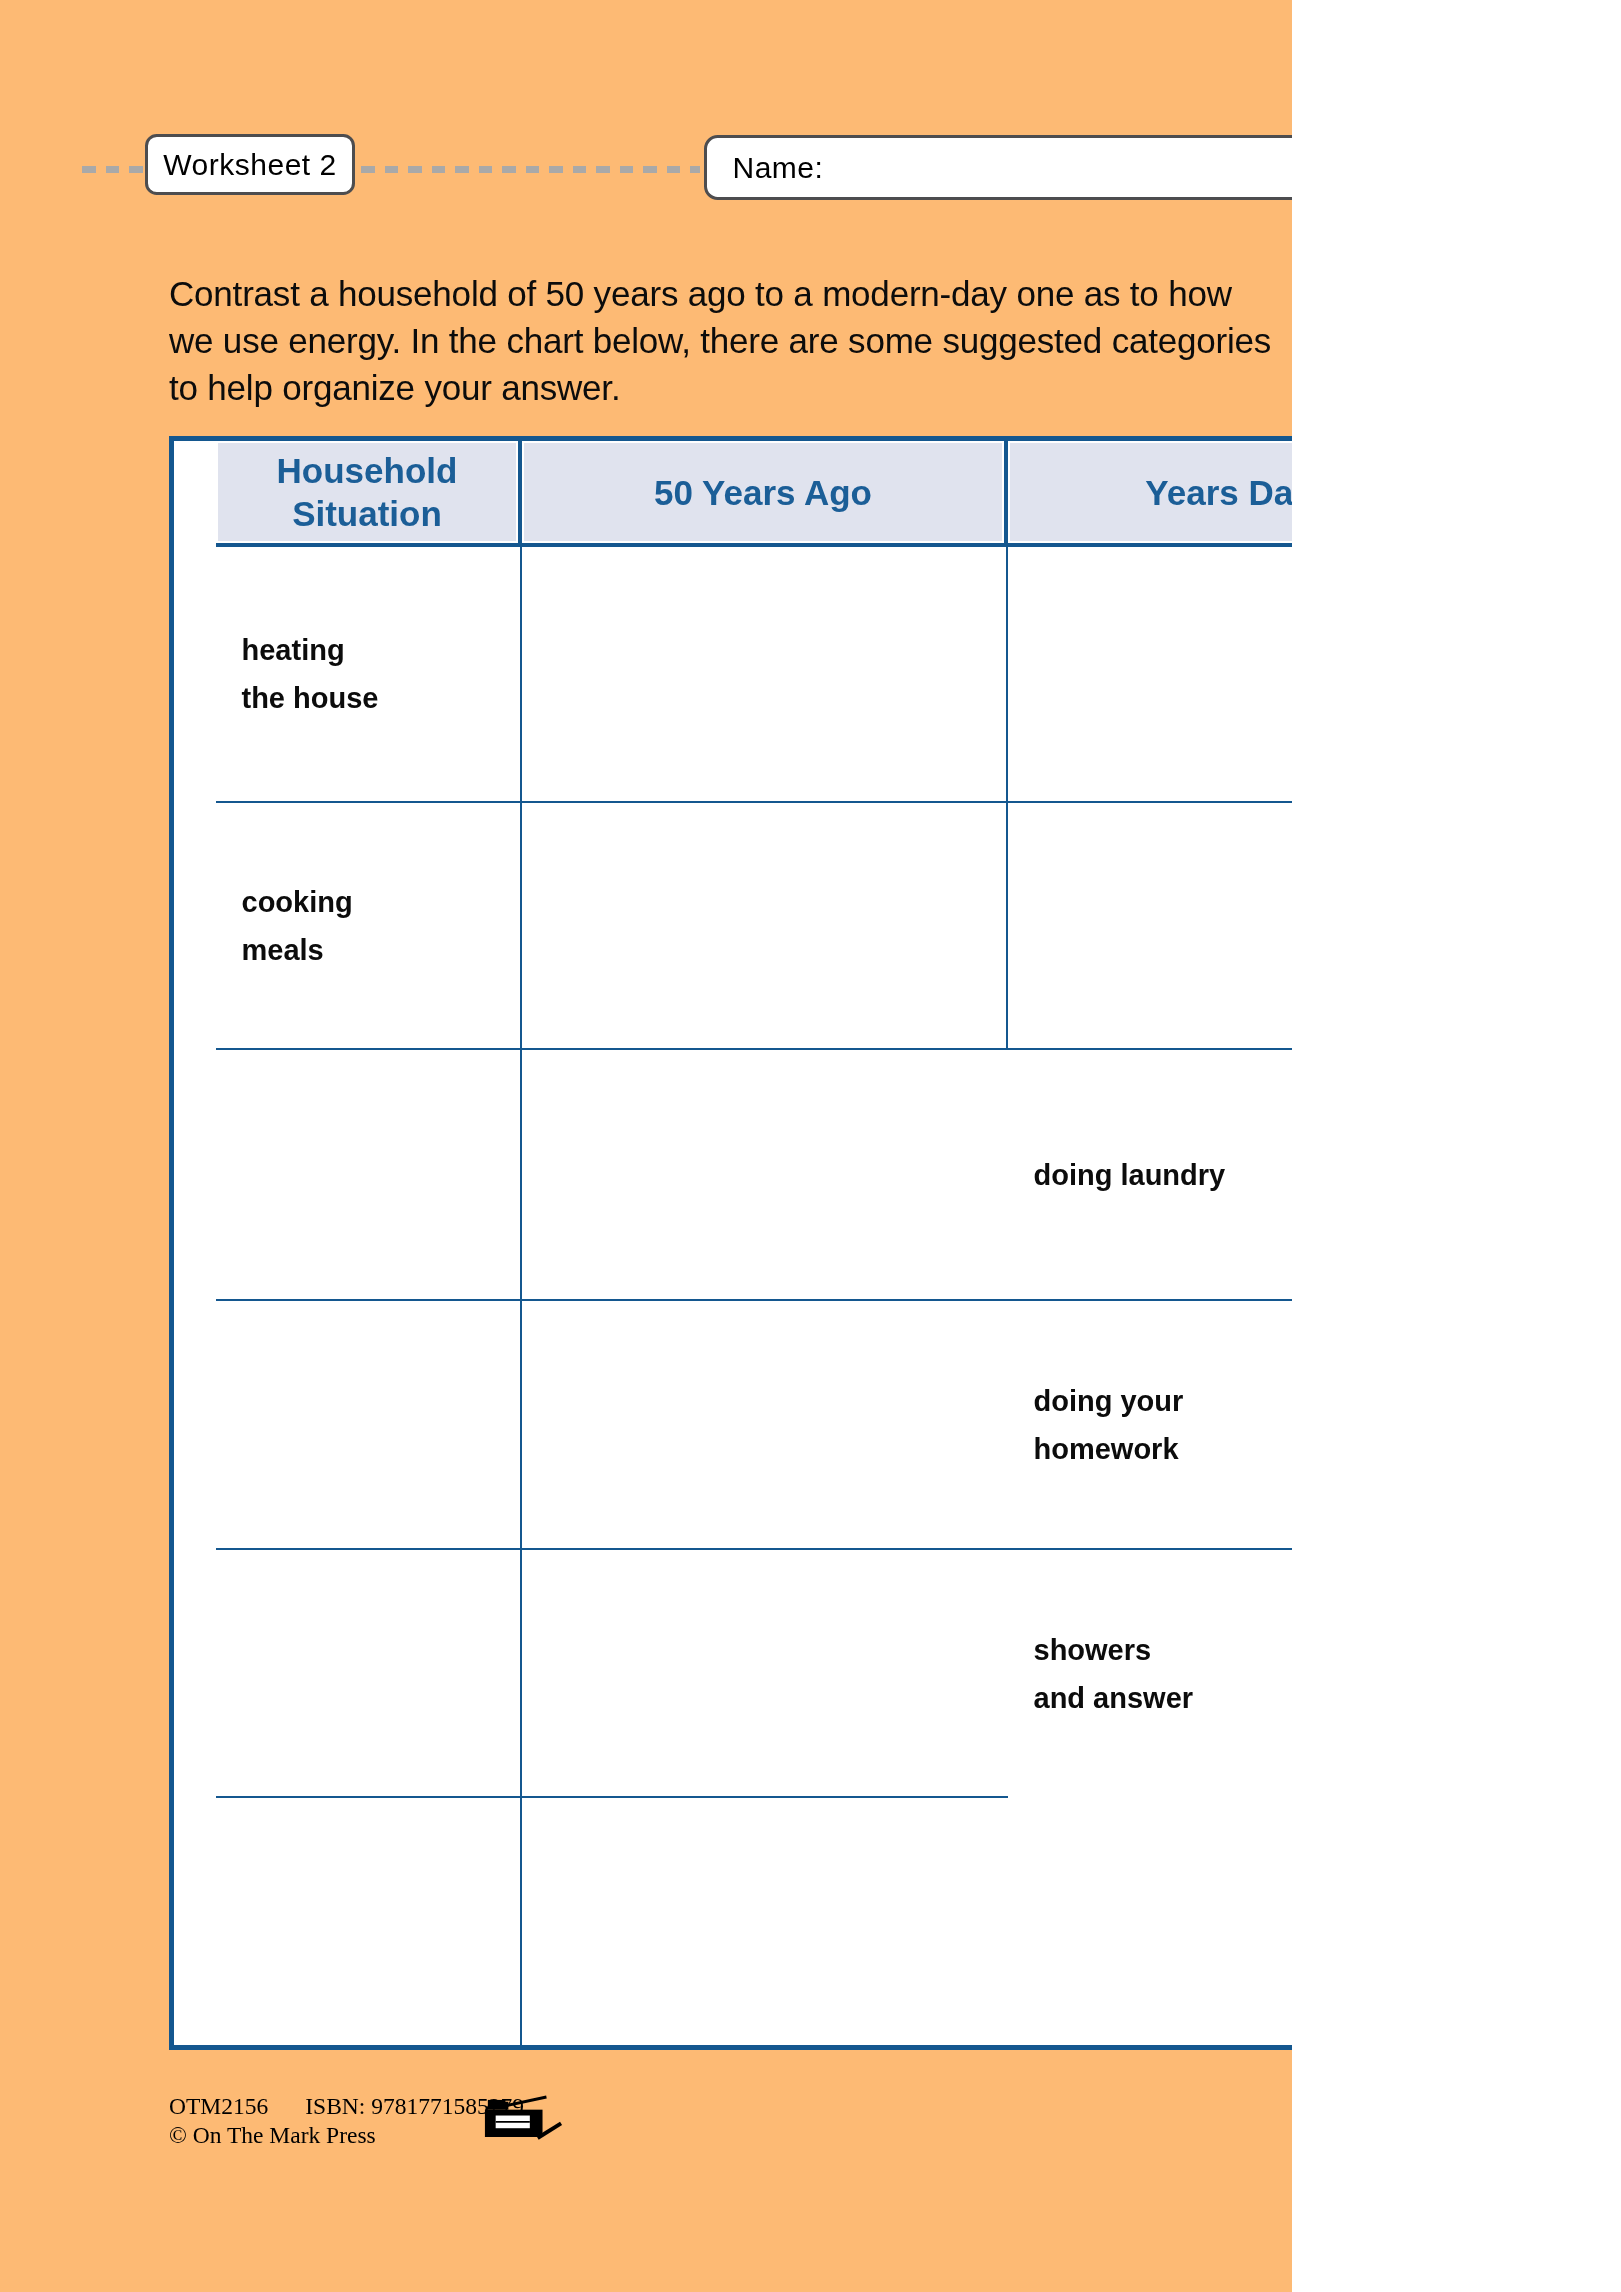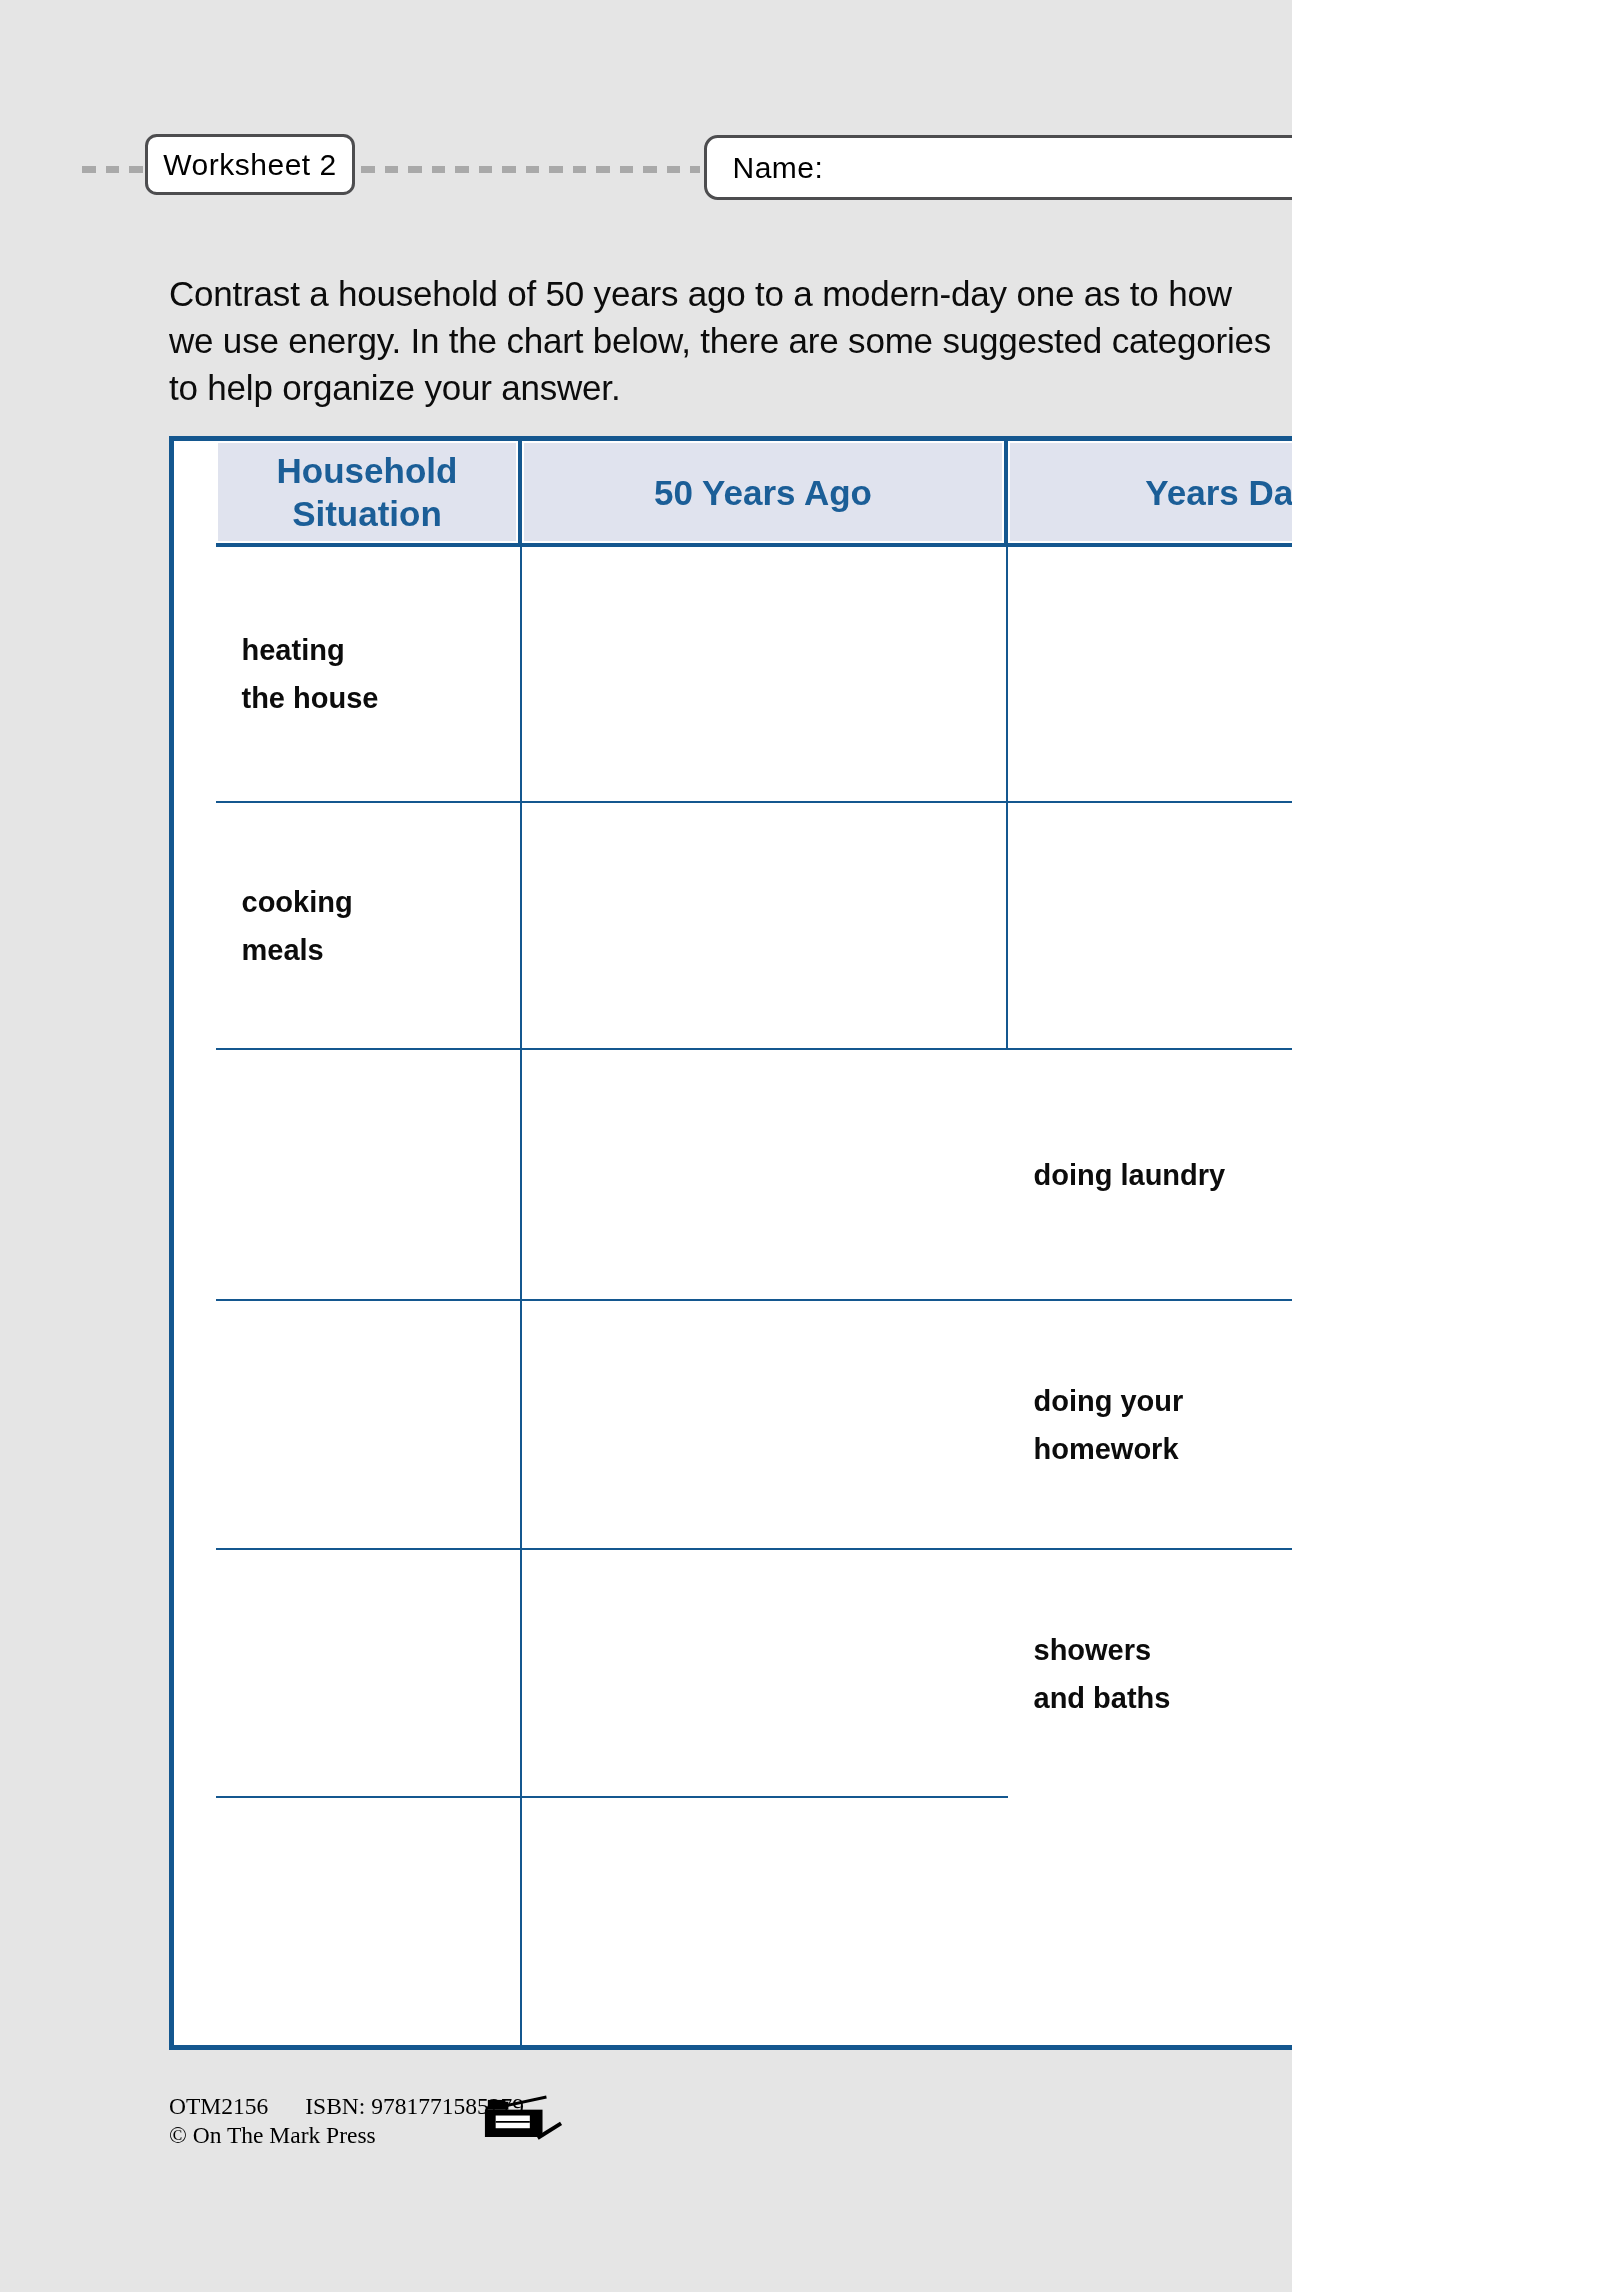--- a/index.html
+++ b/index.html
@@ -1,18 +1,18 @@
 <!DOCTYPE html>
 <html><head>
 <meta charset="utf-8">
 <style>
   * { margin:0; padding:0; box-sizing:border-box; }
   html,body { background:#ffffff; }
   body { width:1621px; height:2293px; font-family:"Liberation Sans", sans-serif; color:#111; }
-  .page { position:relative; width:1292px; height:2293px; background:#e5e5e5; overflow:hidden; }
+  .page { position:relative; width:1292px; height:2293px; background:#fdba74; overflow:hidden; }
 
   
   .dash { position:absolute; height:6.9px; top:166px;
           background:repeating-linear-gradient(90deg,#a9a9a9 0 13.7px, transparent 13.7px 23.5px); }
   .dash-left  { left:82px;  width:61px; }
   .dash-mid   { left:361px; width:339px; }
   .dash-right { left:1469px; width:51px; }
 
   .ws-label-box { position:absolute; left:145px; top:134px; width:210px; height:61px;
                   border:3.9px solid #4d4d4f; border-radius:11.8px; background:#fff;
@@ -97,21 +97,21 @@
     <div class="td label">doing laundry</div>
     <div class="td"></div>
     <div class="td lastcol"></div>
 
     <div class="td label">doing your
 homework</div>
     <div class="td"></div>
     <div class="td lastcol"></div>
 
     <div class="td label lastrow">showers
-and baths</div>
+and answer</div>
     <div class="td lastrow"></div>
     <div class="td lastcol lastrow"></div>
   </div>
 
   <div class="footer-left">
     <div>
       <span>OTM2156</span><span class="isbn">ISBN: 9781771585279</span>
     </div>
     <div>© On The Mark Press</div>
   </div>

